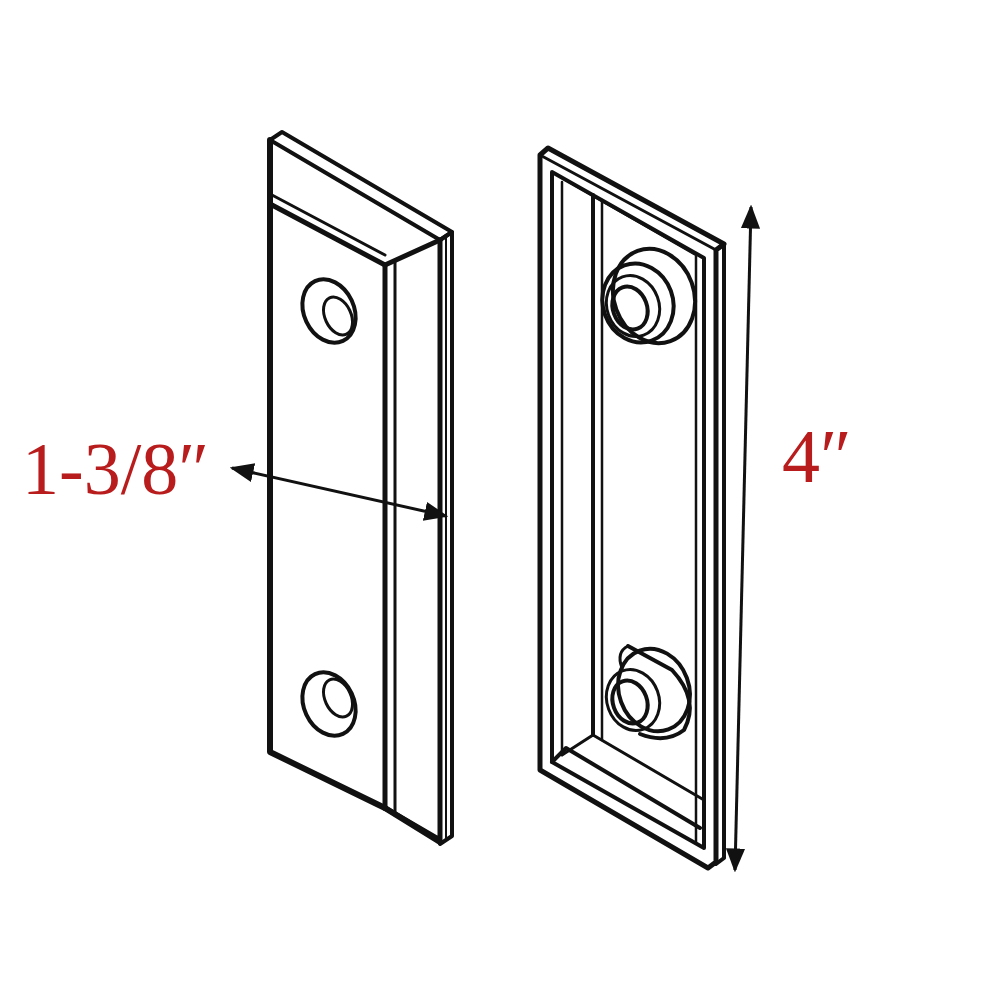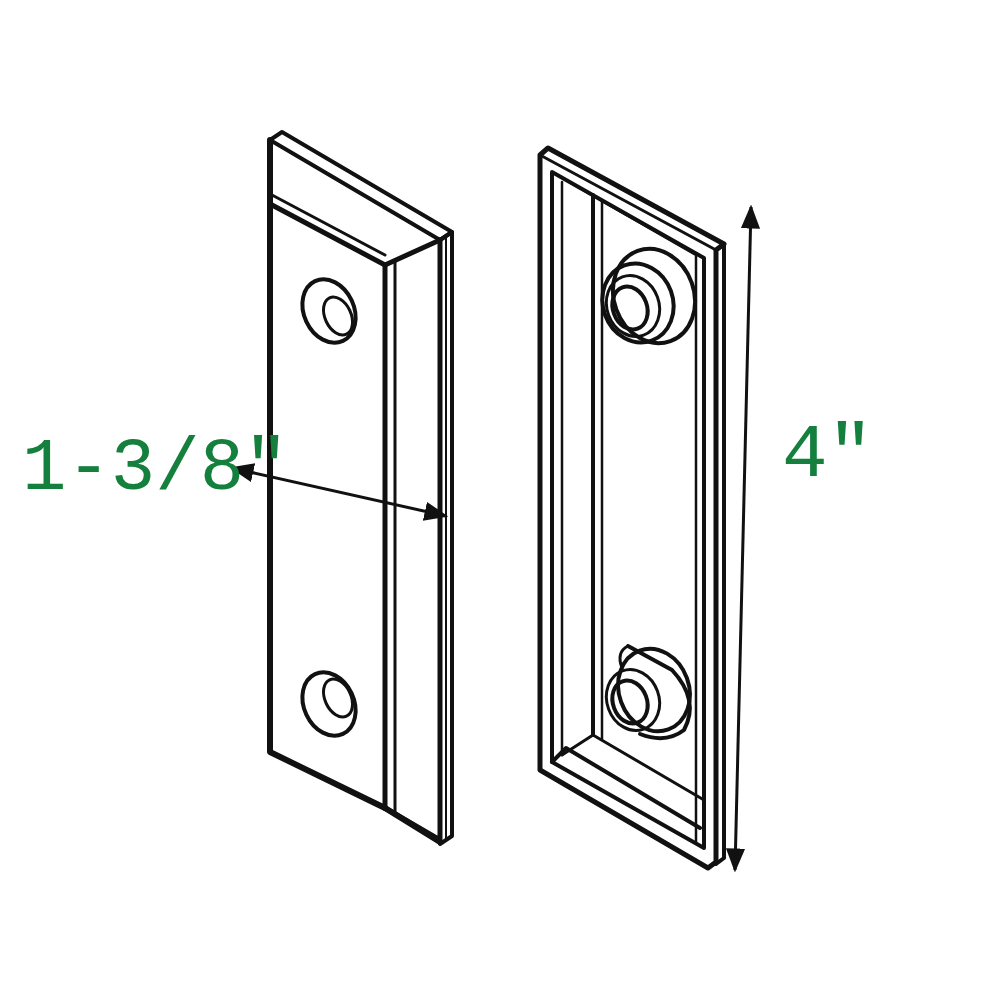--- a/index.html
+++ b/index.html
@@ -1,18 +1,18 @@
 <!DOCTYPE html>
 <html><head>
 <meta charset="utf-8">
 <style>
   html, body { margin: 0; padding: 0; background: #ffffff; }
   #canvas { position: relative; width: 1000px; height: 1000px; background: #ffffff; overflow: hidden; }
   svg { position: absolute; left: 0; top: 0; }
-  .label { position: absolute; font-family: Liberation Mono, monospace; color: #15803d; line-height: 1; white-space: nowrap; }
+  .label { position: absolute; font-family: Liberation Serif, serif; color: #b91c1c; line-height: 1; white-space: nowrap; }
   #label-width { left: 22px; top: 432px; font-size: 74px; }
   #label-height { left: 782px; top: 418px; font-size: 76px; }
 </style>
 </head>
 <body>
 
 <div id="canvas">
   <svg width="1000" height="1000" viewBox="0 0 1000 1000">
     <defs>
       <marker id="arrow" viewBox="0 0 10 10" refX="9" refY="5" markerWidth="8" markerHeight="8" orient="auto-start-reverse">

